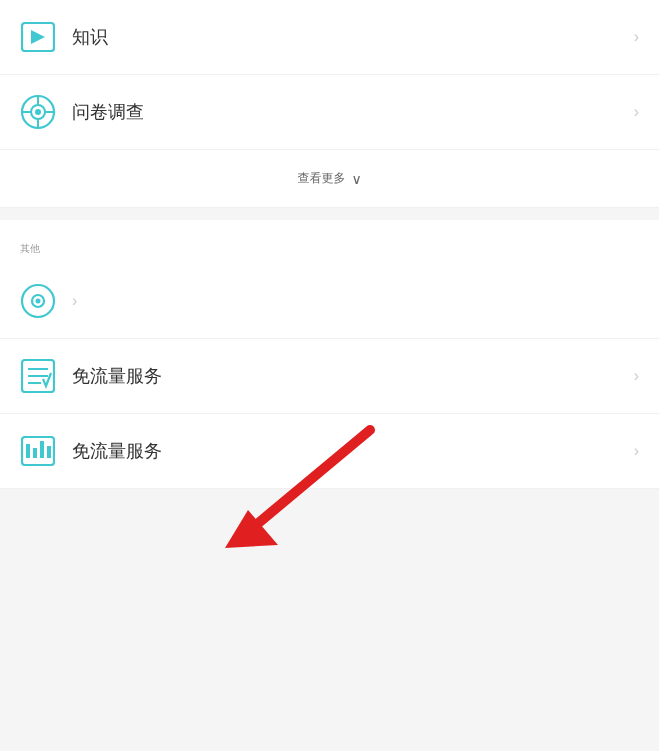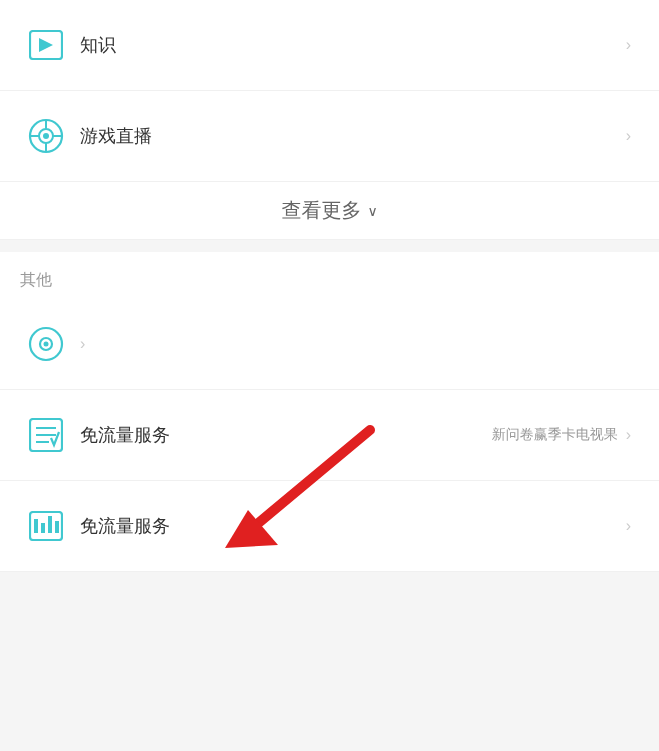--- a/index.html
+++ b/index.html
@@ -12,22 +12,22 @@
       position: relative;
     }
 
     .menu-section {
       background: #ffffff;
     }
 
     .menu-item {
       display: flex;
       align-items: center;
-      padding: 0 28px;
-      height: 91px;
+      padding: 0 20px;
+      height: 75px;
       background: #ffffff;
       border-bottom: 1px solid #f0f0f0;
       position: relative;
       cursor: pointer;
     }
 
     .icon-wrap {
       width: 36px;
       height: 36px;
       display: flex;
@@ -58,42 +58,42 @@
       display: flex;
       align-items: center;
       justify-content: center;
       height: 58px;
       background: #ffffff;
       border-bottom: 1px solid #f0f0f0;
       cursor: pointer;
     }
 
     .see-more-text {
-      font-size: 20px;
+      font-size: 12px;
       color: #666666;
       margin-right: 6px;
     }
 
     .see-more-chevron {
       color: #666666;
       font-size: 14px;
     }
 
     .section-divider {
       height: 12px;
       background: #f5f5f5;
     }
 
     .section-header {
       padding: 18px 20px 8px 20px;
       background: #ffffff;
     }
 
     .section-title {
-      font-size: 16px;
+      font-size: 10px;
       color: #999999;
     }
 
     
     .arrow-overlay {
       position: absolute;
       top: 0;
       left: 0;
       width: 659px;
       height: 751px;
@@ -123,21 +123,21 @@
         <svg width="36" height="36" viewBox="0 0 36 36">
           <circle cx="18" cy="18" r="16" fill="none" stroke="#40c8d0" stroke-width="2.2"></circle>
           <circle cx="18" cy="18" r="7" fill="none" stroke="#40c8d0" stroke-width="2"></circle>
           <circle cx="18" cy="18" r="3" fill="#40c8d0"></circle>
           <line x1="18" y1="2" x2="18" y2="11" stroke="#40c8d0" stroke-width="2"></line>
           <line x1="18" y1="25" x2="18" y2="34" stroke="#40c8d0" stroke-width="2"></line>
           <line x1="2" y1="18" x2="11" y2="18" stroke="#40c8d0" stroke-width="2"></line>
           <line x1="25" y1="18" x2="34" y2="18" stroke="#40c8d0" stroke-width="2"></line>
         </svg>
       </div>
-      <span class="menu-label">游戏直播</span>
+      <span class="menu-label">问卷调查</span>
       <span class="chevron-right">›</span>
     </div>
 
   </div>
 
   <div class="see-more-row">
     <span class="see-more-text">查看更多</span>
     <span class="see-more-chevron">∨</span>
   </div>
 
@@ -164,21 +164,20 @@
       <div class="icon-wrap">
         <svg width="34" height="34" viewBox="0 0 34 34">
           <rect x="1" y="1" width="32" height="32" rx="3" fill="none" stroke="#40c8d0" stroke-width="2.2"></rect>
           <line x1="7" y1="10" x2="27" y2="10" stroke="#40c8d0" stroke-width="2"></line>
           <line x1="7" y1="17" x2="27" y2="17" stroke="#40c8d0" stroke-width="2"></line>
           <line x1="7" y1="24" x2="20" y2="24" stroke="#40c8d0" stroke-width="2"></line>
           <polyline points="22,20 25,27 30,14" fill="none" stroke="#40c8d0" stroke-width="2.2"></polyline>
         </svg>
       </div>
       <span class="menu-label">免流量服务</span>
-      <span class="menu-badge">新问卷赢季卡电视果</span>
       <span class="chevron-right">›</span>
     </div>
 
     <div class="menu-item">
       <div class="icon-wrap">
         <svg width="34" height="30" viewBox="0 0 34 30">
           <rect x="1" y="1" width="32" height="28" rx="3" fill="none" stroke="#40c8d0" stroke-width="2.2"></rect>
           <rect x="5" y="8" width="4" height="14" fill="#40c8d0"></rect>
           <rect x="12" y="12" width="4" height="10" fill="#40c8d0"></rect>
           <rect x="19" y="5" width="4" height="17" fill="#40c8d0"></rect>

